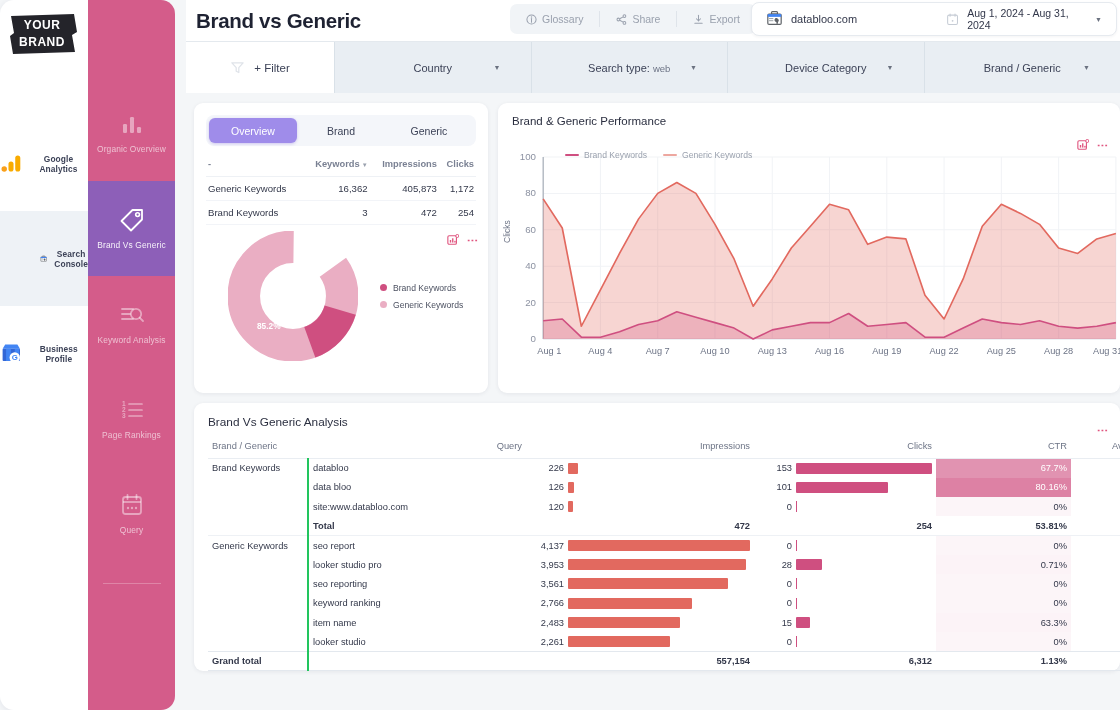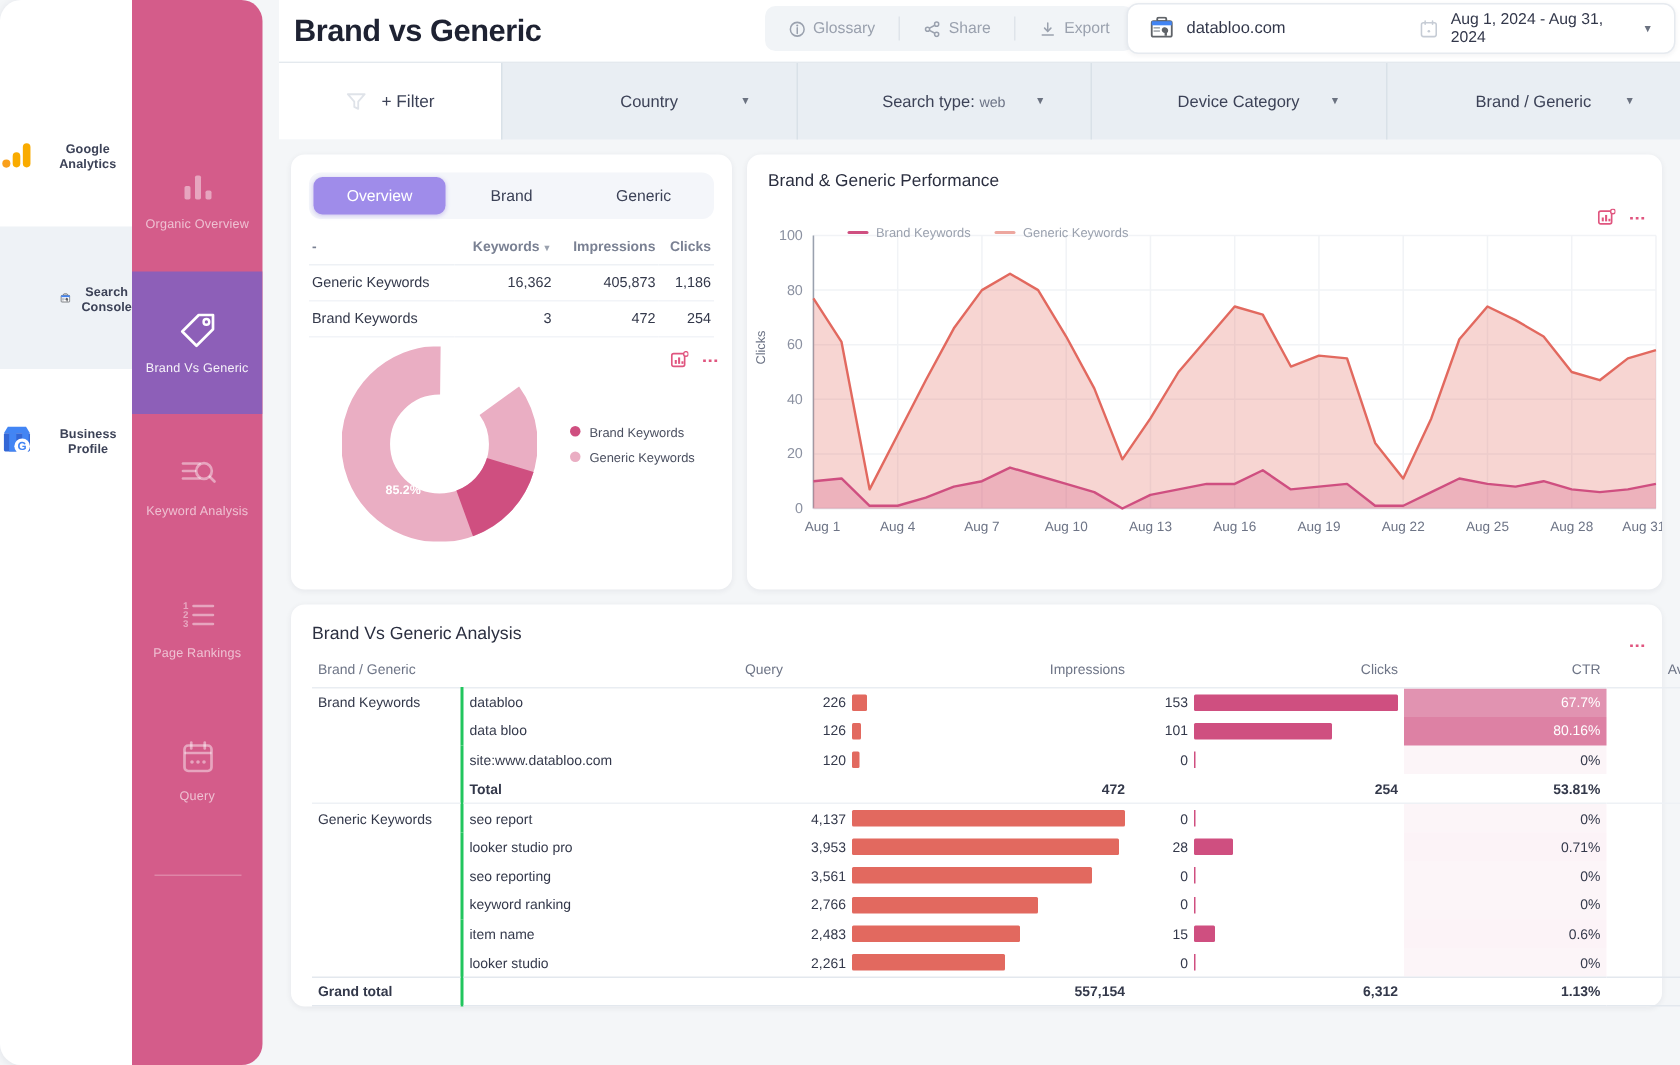--- a/index.html
+++ b/index.html
@@ -125,21 +125,21 @@
     position: relative; cursor: pointer;
     border-left: 1px solid #d9e1e8;
   }
   .filter-text { font-size: 11px; color: #3c4257; }
   .filter-text .sub { font-size: 9.5px; color: #6d7486; }
   .filter-caret {
     position: absolute; right: 30px; color: #6b7280; font-size: 7px;
   }
 
   
-  #content { padding: 10px 12px 0 8px; }
+  #content { padding: 10px 0 0 8px; }
   .card {
     background: #fff; border-radius: 9px;
     box-shadow: 0 1px 4px rgba(30,30,60,.07);
   }
   #row1 { display: flex; gap: 10px; height: 290px; }
   #card-left { width: 294px; padding: 12px 12px 0 12px; position: relative; }
   #card-right { flex: 1; padding: 12px 14px 0 14px; position: relative; }
 
   
   #tabs {
@@ -237,20 +237,27 @@
     height: 24px;
   }
   .vline { border-left: 2px solid #22c55e; }
 </style>
 </head>
 <body>
 
 <div id="sidebar-wrap">
 
   <div id="sidebar-left">
+    <div class="logo-box">
+      <svg class="logo-svg" viewBox="0 0 72 46">
+        <path d="M3 5 L66 3 L69 21 L64 24 L67 41 L5 43 L2 25 L6 22 Z" fill="#24242a"></path>
+        <text x="34" y="18" font-family="Liberation Sans, sans-serif" font-size="12" font-weight="700" fill="#fff" text-anchor="middle" letter-spacing="0.5">YOUR</text>
+        <text x="34" y="35" font-family="Liberation Sans, sans-serif" font-size="12" font-weight="700" fill="#fff" text-anchor="middle" letter-spacing="0.5">BRAND</text>
+      </svg>
+    </div>
 
     <div id="nav-left-list">
       <div class="nav-left-item">
         <svg width="26" height="26" viewBox="0 0 26 26">
           <rect x="18" y="3" width="6" height="19" rx="3" fill="#f9ab00"></rect>
           <rect x="10" y="10" width="6" height="12" rx="3" fill="#f9ab00"></rect>
           <circle cx="5" cy="19" r="3.2" fill="#f9a01b"></circle>
         </svg>
         <span class="nav-left-label">Google Analytics</span>
       </div>
@@ -463,21 +470,21 @@
               <th><span>Keywords</span><span class="sortcaret">▼</span></th>
               <th>Impressions</th>
               <th>Clicks</th>
             </tr>
           </thead>
           <tbody>
             <tr>
               <td>Generic Keywords</td>
               <td>16,362</td>
               <td>405,873</td>
-              <td>1,186</td>
+              <td>1,172</td>
             </tr>
             <tr>
               <td>Brand Keywords</td>
               <td>3</td>
               <td>472</td>
               <td>254</td>
             </tr>
           </tbody>
         </table>
 
@@ -745,21 +752,21 @@
                   <span class="barnum">2,483</span>
                   <span class="bar bar-imp" style="width:111.63596809282087px"></span>
                 </div>
               </td>
               <td class="c-clk">
                 <div class="barcell">
                   <span class="barnum">15</span>
                   <span class="bar bar-clk" style="width:13.72549019607843px"></span>
                 </div>
               </td>
-              <td class="c-ctr" style="background: rgba(207, 79, 128, 0.067);">0.6%</td>
+              <td class="c-ctr" style="background: rgba(207, 79, 128, 0.067);">63.3%</td>
               <td class="c-pos">4.42</td>
             </tr>
             <tr>
               <td class="c-cat"></td>
               <td class="c-q vline">looker studio</td>
               <td class="c-imp">
                 <div class="barcell">
                   <span class="barnum">2,261</span>
                   <span class="bar bar-imp" style="width:101.65482233502539px"></span>
                 </div>

